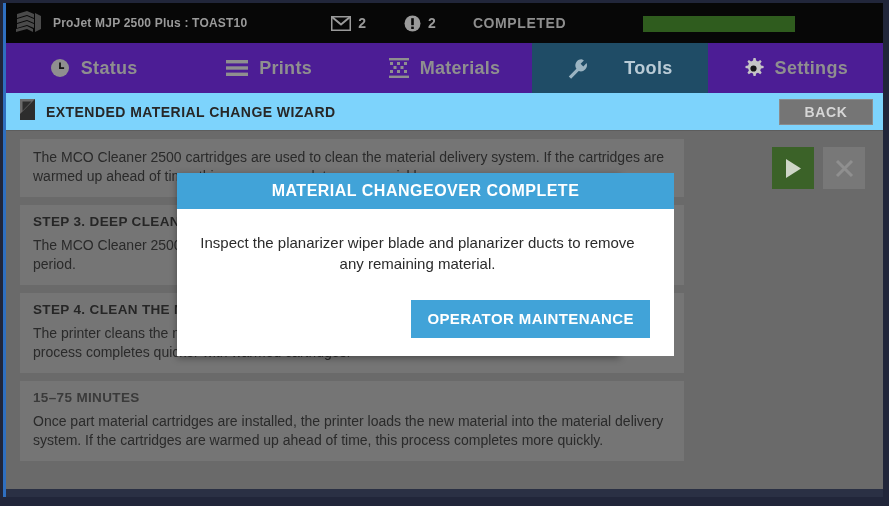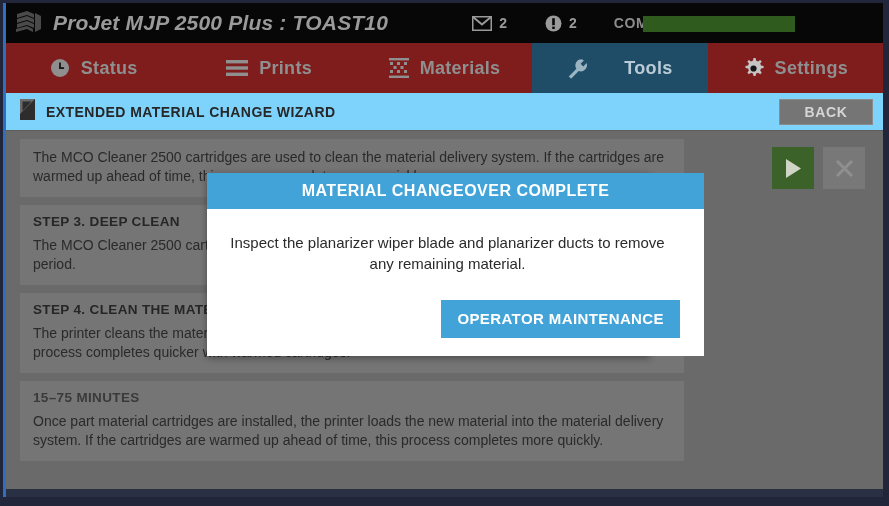--- a/index.html
+++ b/index.html
@@ -40,25 +40,24 @@
     padding-left: 8px;
   }
   #logo {
     width: 30px; height: 26px;
     margin-right: 9px;
     flex: 0 0 auto;
     display: flex; align-items: center; justify-content: center;
   }
   #printer-name {
     color: #9a9a9a;
-    font-size: 21px;
+    font-size: 12px;
     font-weight: bold;
     letter-spacing: .2px;
     white-space: nowrap;
-    font-style: italic;
   }
   .status-chip {
     display: flex; align-items: center;
     color: #9a9a9a;
     font-size: 14px;
     font-weight: bold;
     white-space: nowrap;
   }
   .status-chip .glyph { margin-right: 7px; display:flex; align-items:center; }
   #mail-chip { margin-left: 84px; }
@@ -91,21 +90,21 @@
   .tab {
     flex: 1 1 0;
     display: flex;
     align-items: center;
     justify-content: center;
     gap: 11px;
     color: #8f8f8f;
     font-size: 18px;
     font-weight: bold;
     letter-spacing: .3px;
-    background: #7f1d1d;
+    background: #4c1d95;
   }
   .tab.active { background: #1f4c66; color: #b9cbd6; gap: 36px; }
   .tab .tab-ico { display: flex; align-items: center; }
 
   
   #wizard-header {
     position: relative;
     height: 38px;
     background: #7dd3fc;
     display: flex;
@@ -192,21 +191,20 @@
     position: absolute;
     left: 0; top: 0;
     width: 877px; height: 494px;
   }
   #modal {
     position: absolute;
     left: 171px; top: 170px;
     width: 443px;
     background: #4d7c0f;
     box-shadow: 0 2px 7px rgba(0,0,0,.38);
-    margin-left: 30px;
   }
   #modal-header {
     width: 497px;
     height: 36px;
     background: #41a3d8;
     display: flex;
     align-items: center;
     justify-content: center;
   }
   #modal-title {

